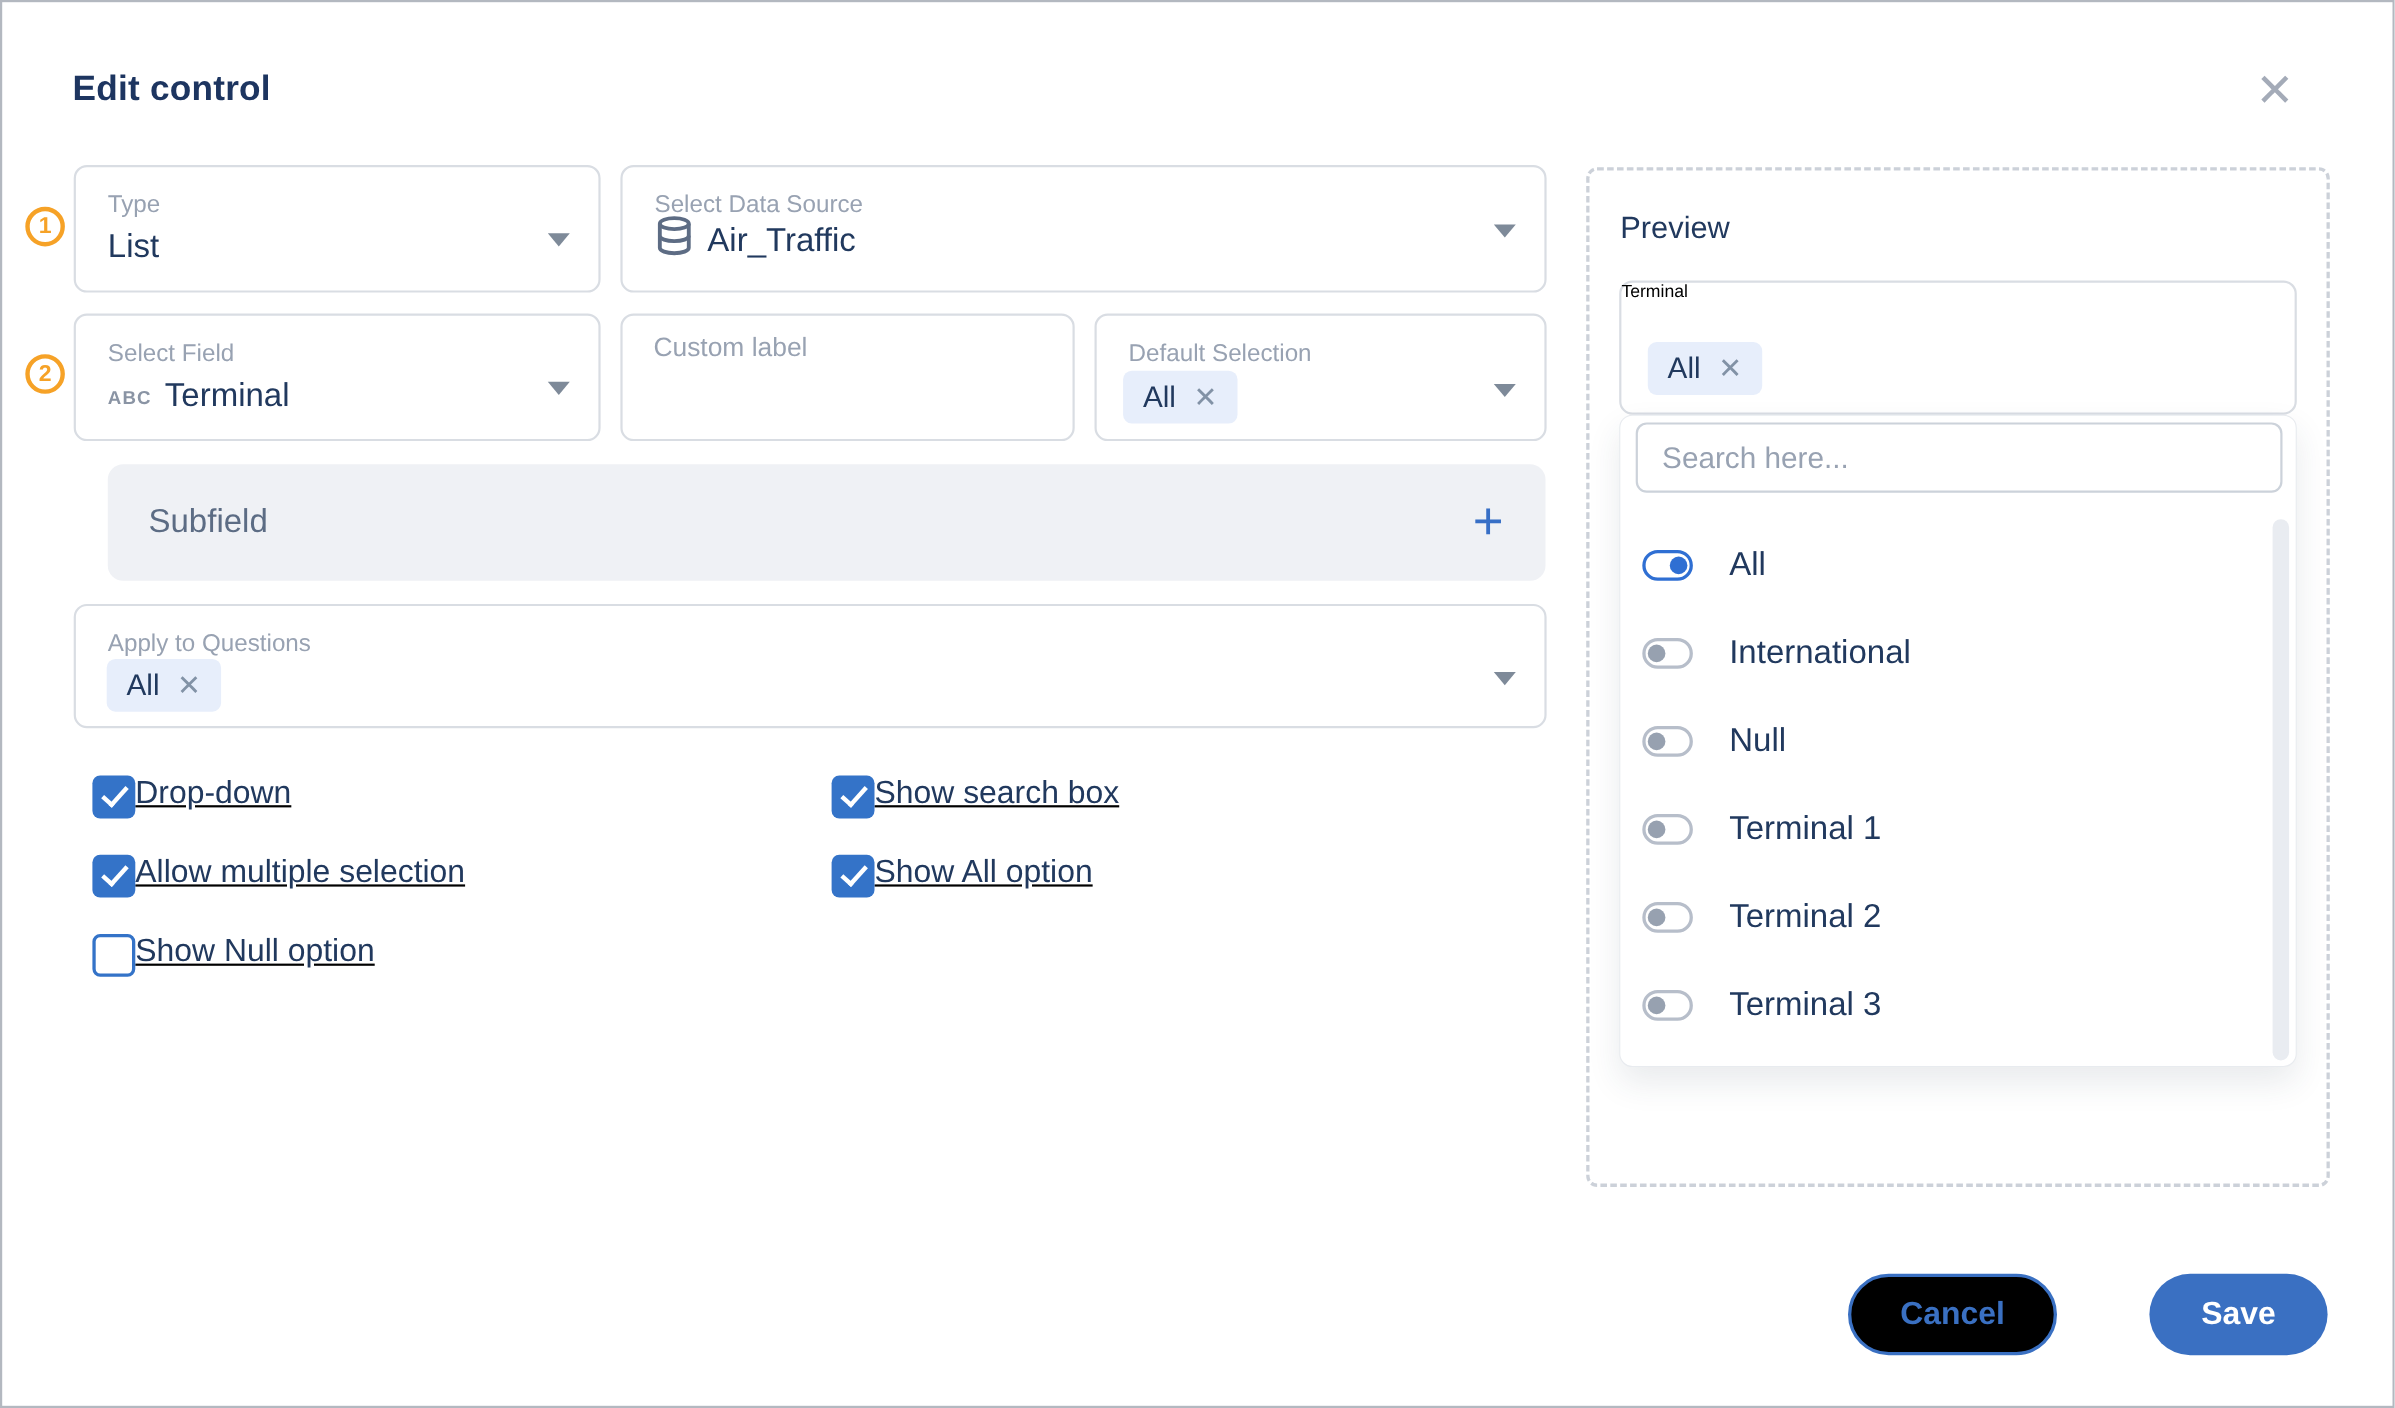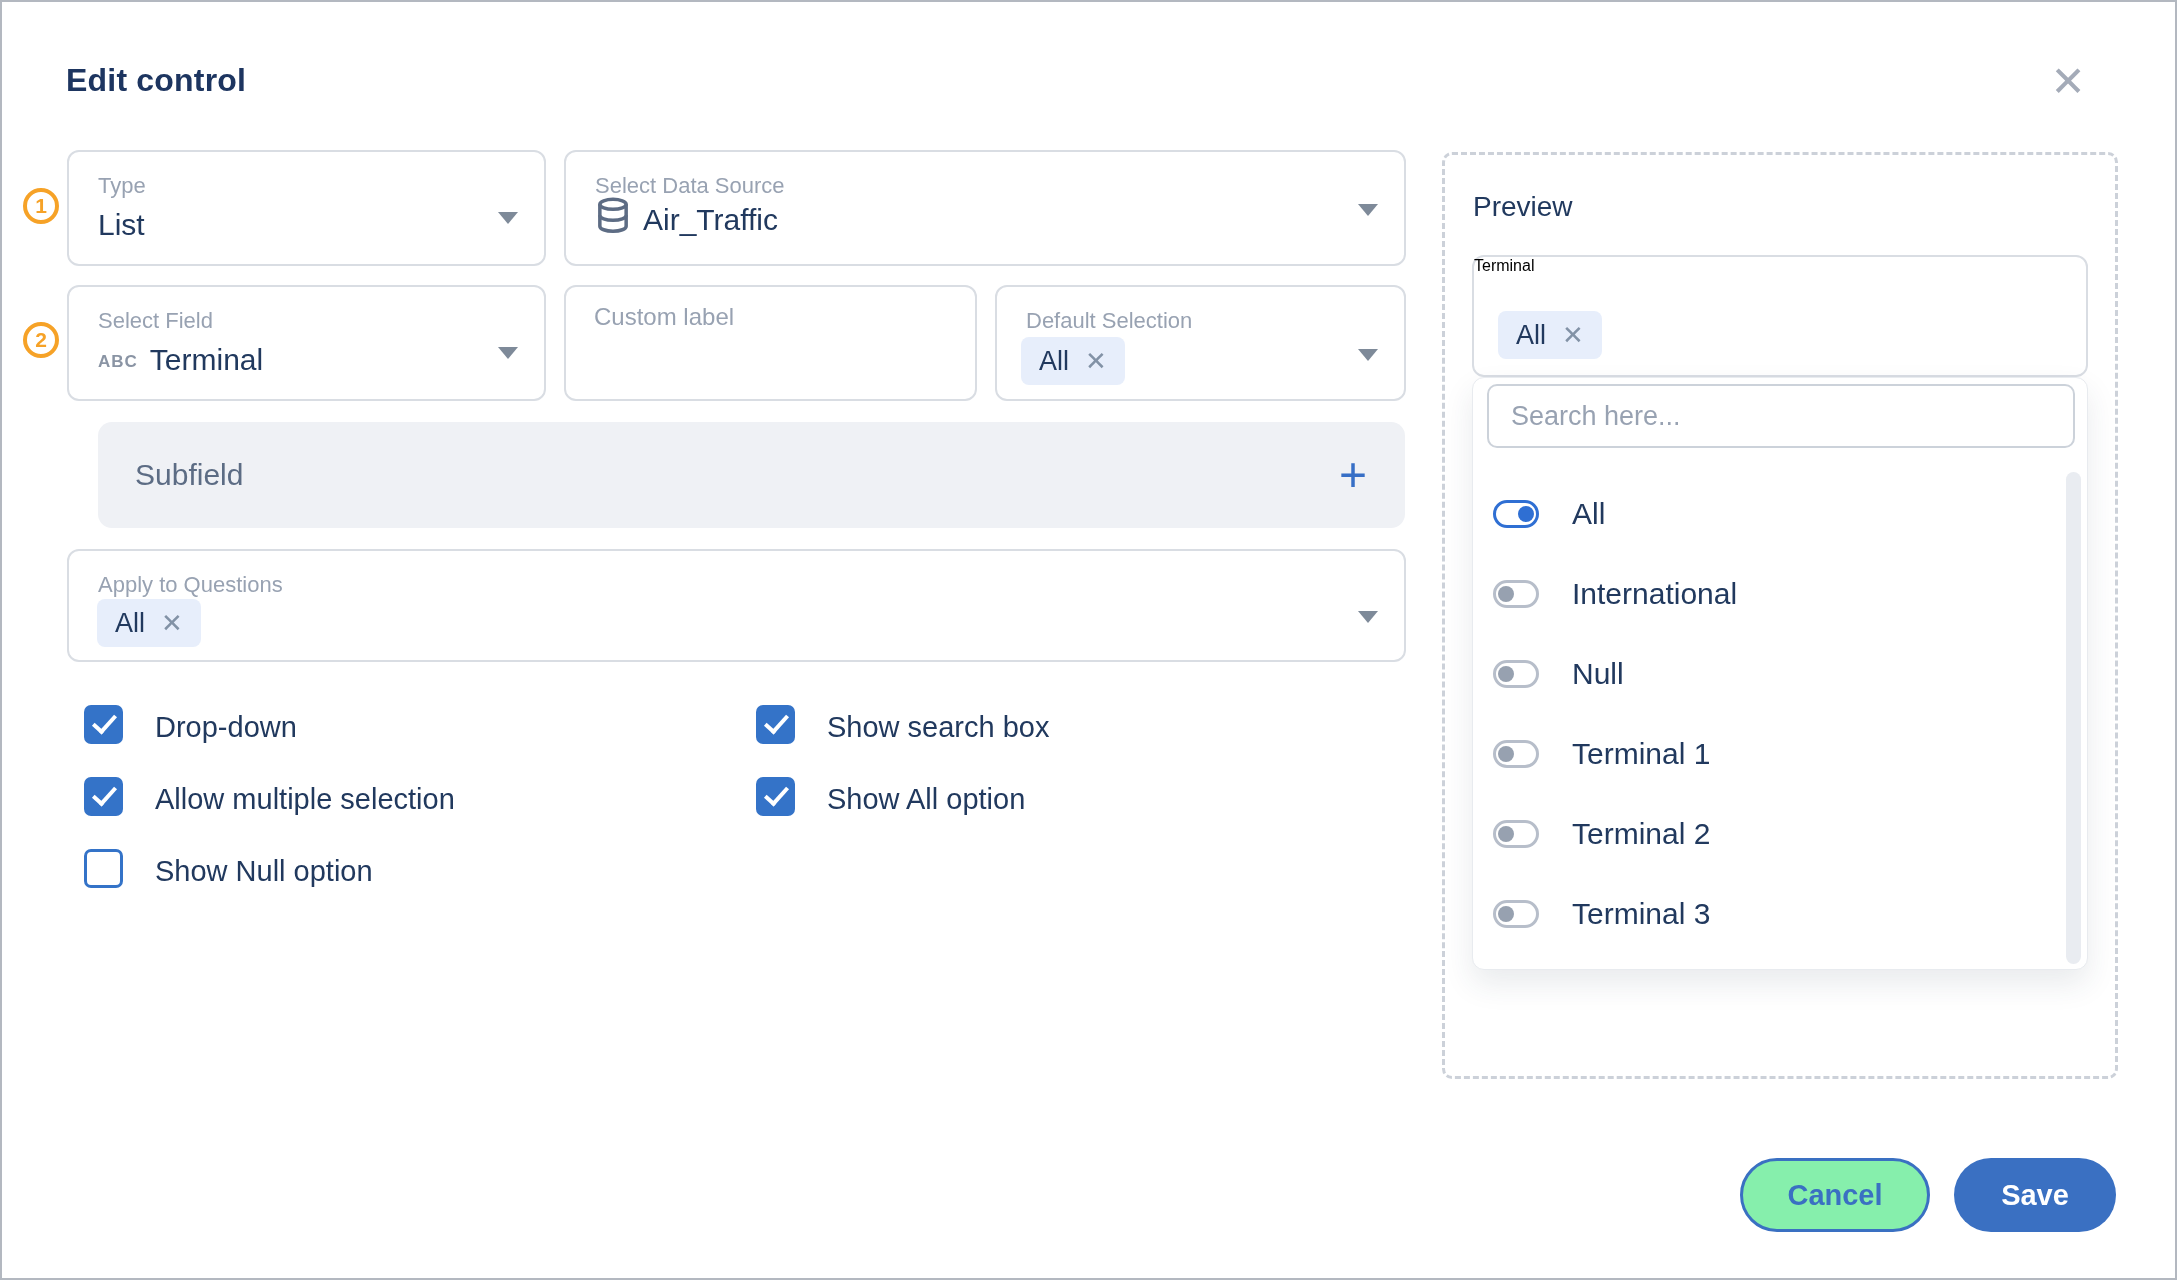--- a/index.html
+++ b/index.html
@@ -100,21 +100,21 @@
   .custom-input {
     width: 100%; height: 100%;
     border: none; outline: none; background: transparent;
     padding: 0 28px 52px 28px;
     font-family: inherit;
     font-size: 24px; color: #21395e;
   }
   .custom-input::placeholder { color: #98a2b2; }
 
   
-  .cbx-row { position: absolute; display: flex; align-items: flex-end; gap: 32px; cursor: pointer; }
+  .cbx-row { position: absolute; display: flex; align-items: flex-start; cursor: pointer; text-decoration: underline; }
   .cbx {
     width: 39px; height: 39px; border-radius: 7px; position: relative;
     flex: 0 0 auto;
   }
   .cbx.checked { background: #3473c8; }
   .cbx.checked::after {
     content: ""; position: absolute; left: 9px; top: 10px;
     width: 19px; height: 9px;
     border-left: 4px solid #fff; border-bottom: 4px solid #fff;
     transform: rotate(-48deg);
@@ -186,22 +186,22 @@
   }
 
   
   .btn {
     position: absolute; top: 1156px; height: 74px;
     border-radius: 37px; font-size: 29px; font-weight: 700;
     display: flex; align-items: center; justify-content: center;
     cursor: pointer; font-family: inherit;
   }
   .btn-cancel {
-    left: 1738px; width: 190px;
-    background: #86efac; border: 3px solid #3a70c2; color: #3a70c2;
+    left: 1678px; width: 190px;
+    background: #000000; border: 3px solid #3a70c2; color: #3a70c2;
   }
   .btn-save {
     left: 1952px; width: 162px;
     background: #3a70c2; border: none; color: #ffffff;
   }
 </style>
 </head>
 <body>
 
 <div class="stage">

